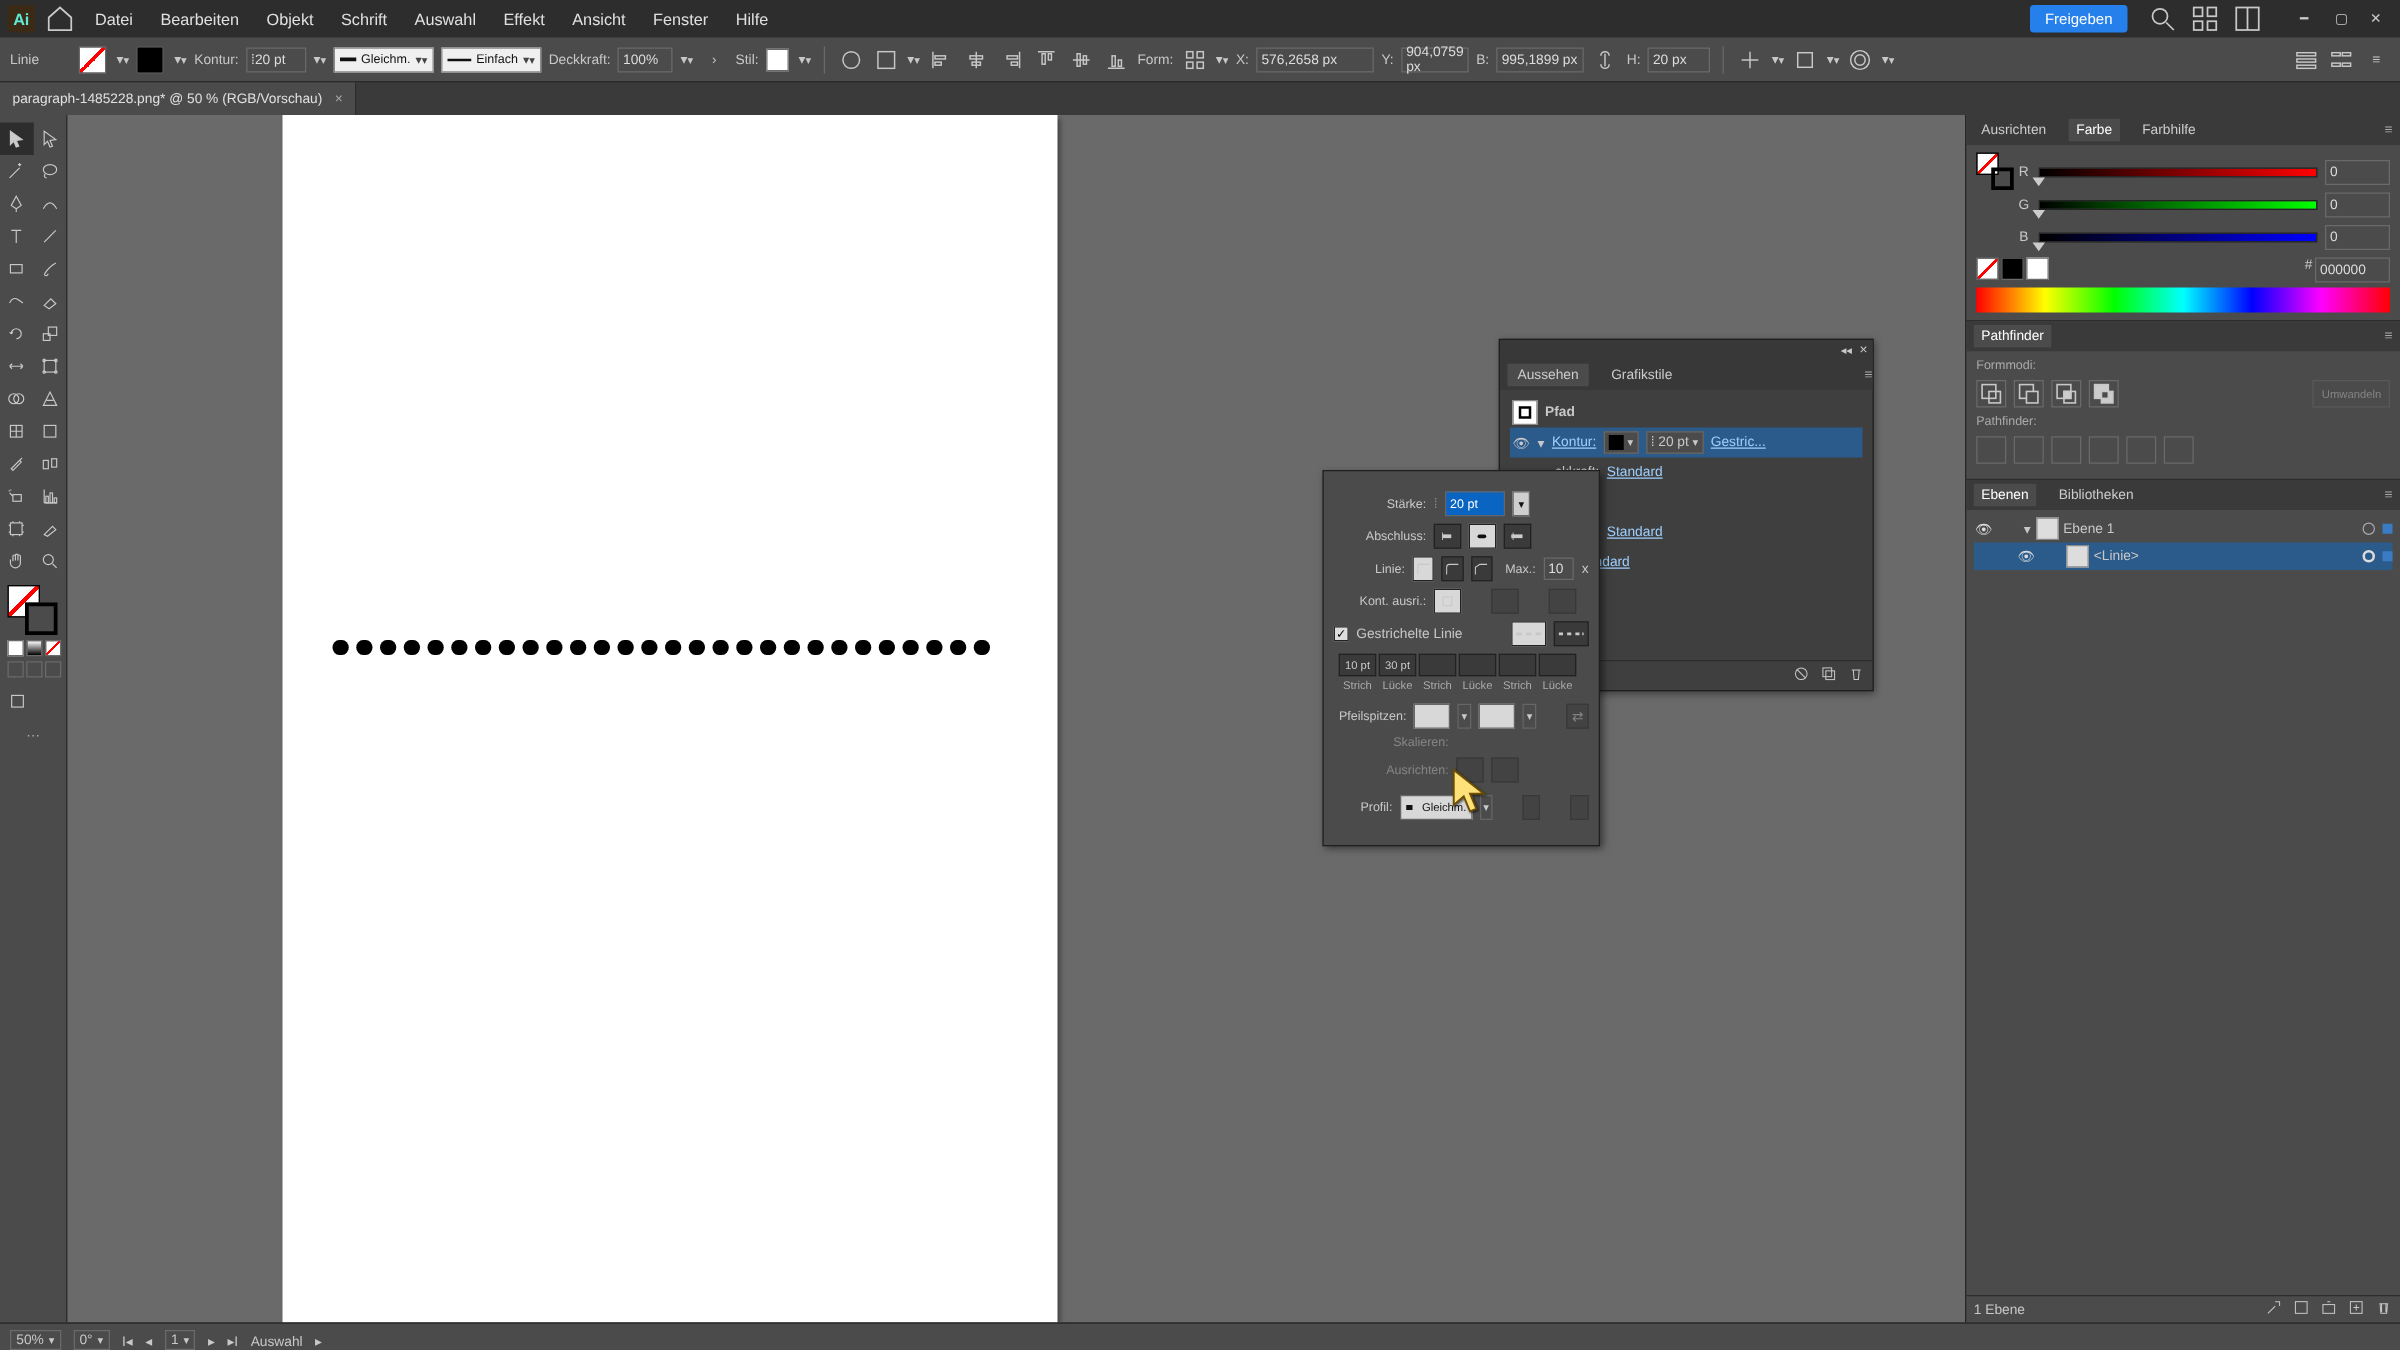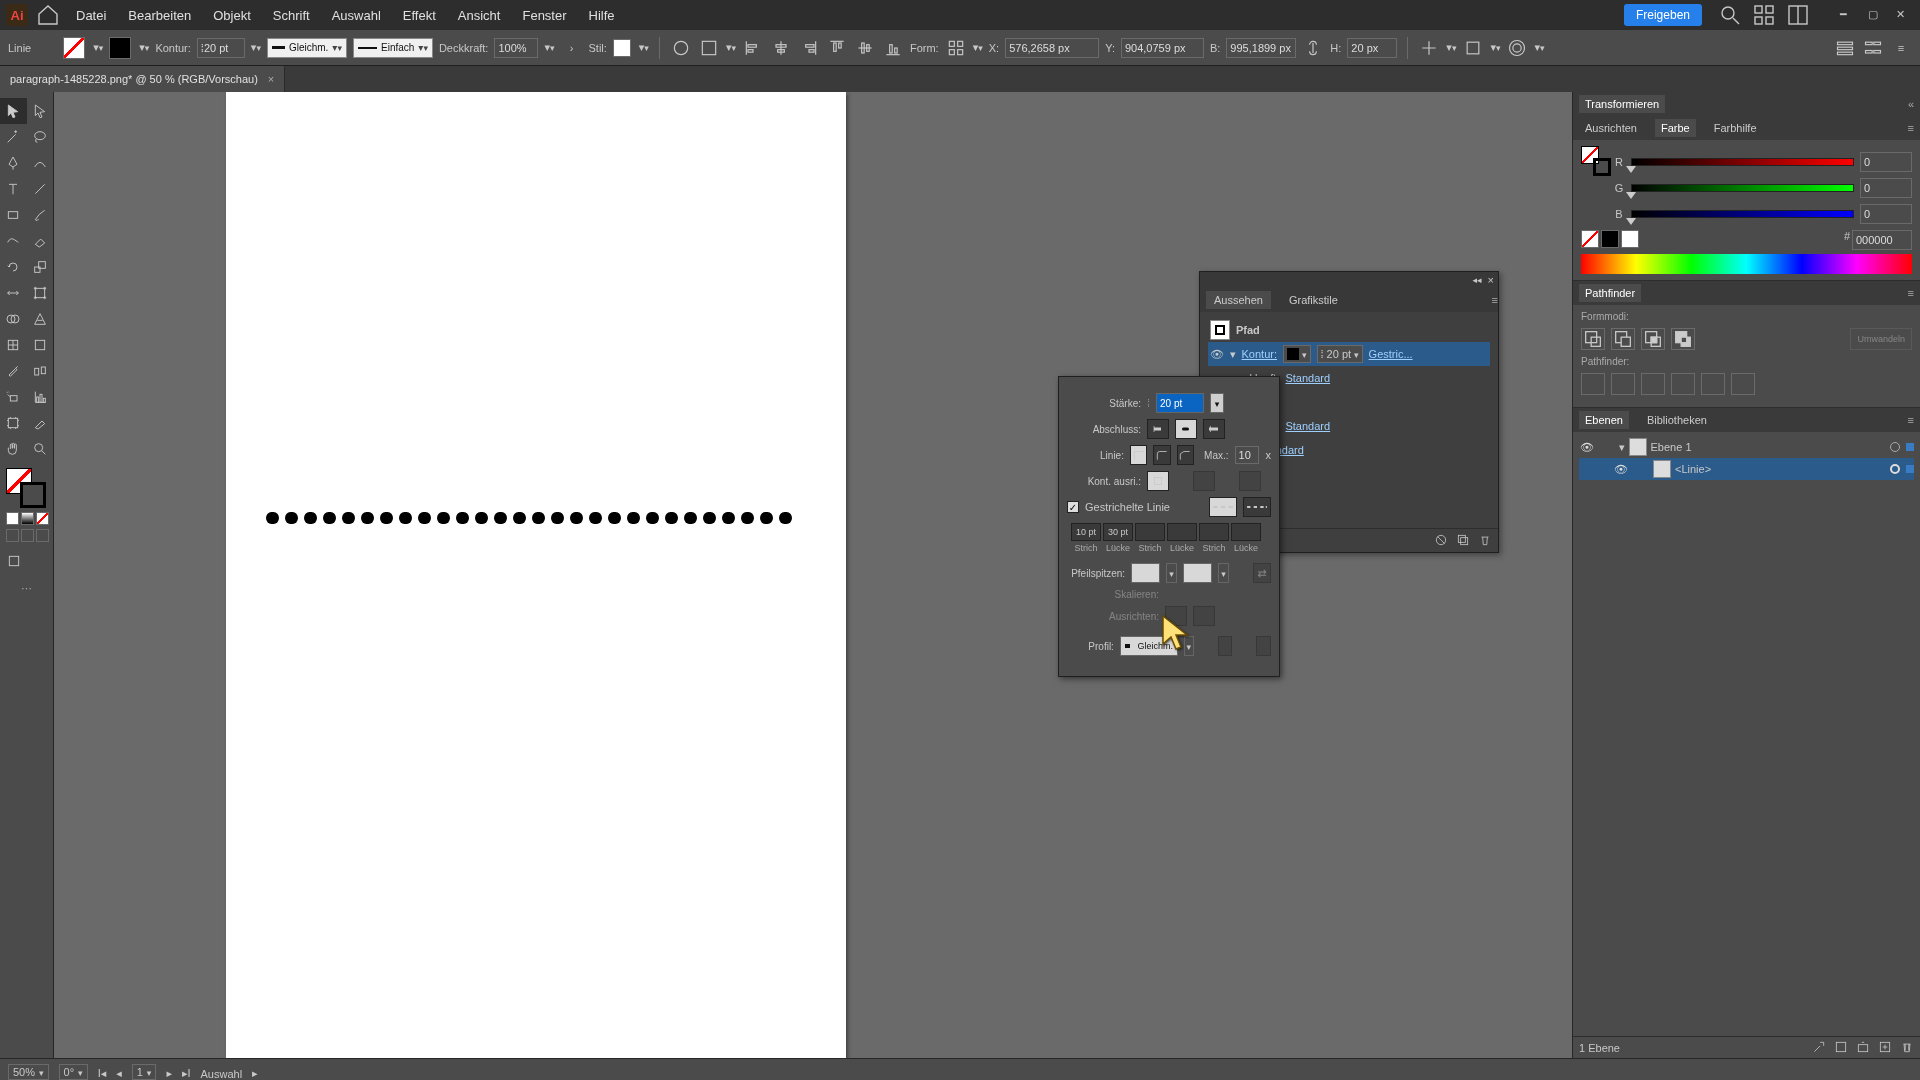--- a/index.html
+++ b/index.html
@@ -1,20 +1,20 @@
 <!DOCTYPE html>
 <html><head>
 <meta charset="utf-8">
 <style>
 * { margin: 0; padding: 0; box-sizing: border-box; font-family: "Segoe UI", Tahoma, sans-serif; -webkit-font-smoothing: antialiased; user-select: none; }
 body { background: #323232; width: 1920px; height: 1080px; overflow: hidden; position: relative; color: #c8c8c8; font-size: 11px; }
 
 
 .menubar { height: 30px; background: #2d2d2d; display: flex; align-items: center; padding: 0 6px; gap: 6px; }
-.menubar .logo { width: 22px; height: 22px; background: #3a2a16; border-radius: 3px; display:flex; align-items:center; justify-content:center; color:#ef4444; font-weight:bold; font-size:13px;}
+.menubar .logo { width: 22px; height: 22px; background: #3a2a16; border-radius: 3px; display:flex; align-items:center; justify-content:center; color:#5eead4; font-weight:bold; font-size:13px;}
 .menubar .home { width: 22px; height: 22px; display:flex; align-items:center; justify-content:center; }
 .menubar .menu-item { padding: 4px 8px; font-size: 13px; color: #e0e0e0; }
 .menubar .spacer { flex: 1; }
 .menubar .share-btn { background:#2680eb; color:#fff; padding:4px 12px; border-radius:3px; font-size:12px; margin-right:8px;}
 .menubar .icon-btn { width:24px; height:24px; display:flex; align-items:center; justify-content:center; color:#c8c8c8; margin:0 2px;}
 .win-btn { width:14px; height:14px; color:#c8c8c8; margin:0 4px;}
 
 
 .controlbar { height: 36px; background: #4b4b4b; display:flex; align-items:center; padding:0 8px; gap:6px; border-bottom:1px solid #1f1f1f;}
 .ctl-label { font-size:11px; color:#c8c8c8; }
@@ -257,21 +257,21 @@
         <rect x="4" y="14" width="6" height="6"></rect>
         <rect x="14" y="14" width="6" height="6"></rect>
       </svg>
     </div>
   <span class="chev">▾</span>
   <span class="ctl-label">X:</span>
   <div class="ctl-num" style="width:94px">
       <span>576,2658 px</span>
     </div>
   <span class="ctl-label">Y:</span>
-  <div class="ctl-num" style="width:83px">
+  <div class="ctl-num" style="width:54px">
       <span>904,0759 px</span>
     </div>
   <span class="ctl-label">B:</span>
   <div class="ctl-num" style="width:70px">
       <span>995,1899 px</span>
     </div>
   <div class="ctl-icon">
       <svg viewBox="0 0 24 24">
         <path d="M8 8a4 4 0 0 1 8 0M8 16a4 4 0 0 0 8 0M12 6V18"></path>
       </svg>
@@ -567,25 +567,20 @@
           <span></span>
           <span></span>
           <span></span>
           <span></span>
       </div>
     </div>
 
   </div>
 
   <div class="rightcol">
-    <div class="panel-tabrow">
-      <div class="tab active">Transformieren</div>
-      <div style="flex:1"></div>
-      <div style="color:#aaa; padding-right:6px">«</div>
-    </div>
     <div class="panel-tabrow">
       <div class="tab">Ausrichten</div>
       <div class="tab active">Farbe</div>
       <div class="tab">Farbhilfe</div>
       <div style="flex:1"></div>
       <div style="color:#aaa;padding-right:6px">≡</div>
     </div>
     <div class="panel-body">
       <div style="display:flex;gap:2px;">
         <div style="position:relative;width:30px;height:30px;">

